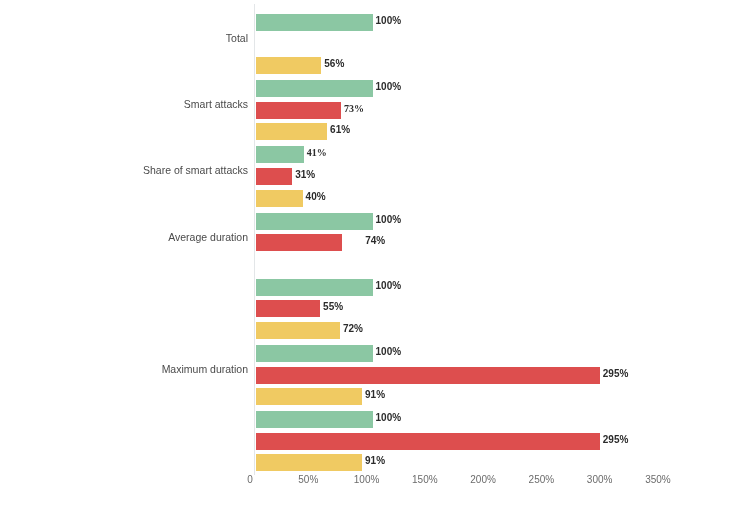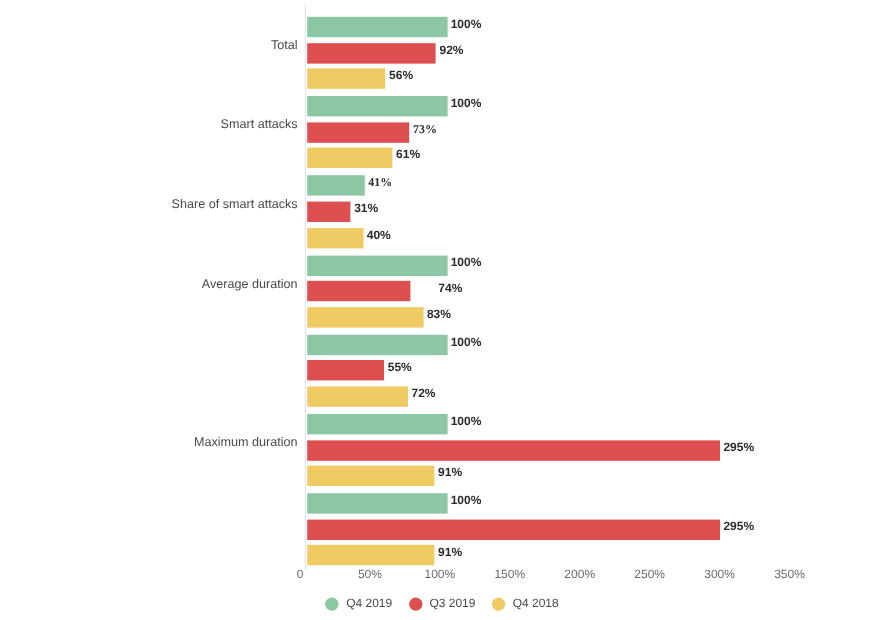--- a/index.html
+++ b/index.html
@@ -122,24 +122,20 @@
 
   <div class="plot-area">
     <div class="axis-line"></div>
     <div id="groups-container">
         <div class="group" style="top: 10px; height: 64.8px;">
           <div class="cat-label-inner">Total</div>
           <div class="bar-row" style="top: 4px; width: 116.55px;">
             <div class="bar" style="width: 116.55px; height: 17px; background: rgb(139, 199, 163);"></div>
             <div class="bar-value" style="left: 119.55px;">100%</div>
           </div>
-          <div class="bar-row" style="top: 25.6px; width: 107.226px;">
-            <div class="bar" style="width: 107.226px; height: 17px; background: rgb(221, 78, 78);"></div>
-            <div class="bar-value" style="left: 110.226px;">92%</div>
-          </div>
           <div class="bar-row" style="top: 47.2px; width: 65.268px;">
             <div class="bar" style="width: 65.268px; height: 17px; background: rgb(240, 202, 98);"></div>
             <div class="bar-value" style="left: 68.268px;">56%</div>
           </div>
         </div>
         <div class="group" style="top: 76.2px; height: 64.8px;">
           <div class="cat-label-inner">Smart attacks</div>
           <div class="bar-row" style="top: 4px; width: 116.55px;">
             <div class="bar" style="width: 116.55px; height: 17px; background: rgb(139, 199, 163);"></div>
             <div class="bar-value" style="left: 119.55px;">100%</div>
@@ -170,24 +166,20 @@
         </div>
         <div class="group" style="top: 208.6px; height: 64.8px;">
           <div class="cat-label-inner">Average duration</div>
           <div class="bar-row" style="top: 4px; width: 116.55px;">
             <div class="bar" style="width: 116.55px; height: 17px; background: rgb(139, 199, 163);"></div>
             <div class="bar-value" style="left: 119.55px;">100%</div>
           </div>
           <div class="bar-row" style="top: 25.6px; width: 86.247px;">
             <div class="bar" style="width: 86.247px; height: 17px; background: rgb(221, 78, 78);"></div>
             <div class="bar-value" style="left: 89.247px; margin-left: 20px;">74%</div>
-          </div>
-          <div class="bar-row" style="top: 47.2px; width: 96.7365px;">
-            <div class="bar" style="width: 96.7365px; height: 17px; background: rgb(240, 202, 98);"></div>
-            <div class="bar-value" style="left: 99.7365px;">83%</div>
           </div>
         </div>
         <div class="group" style="top: 274.8px; height: 64.8px;">
           <div class="bar-row" style="top: 4px; width: 116.55px;">
             <div class="bar" style="width: 116.55px; height: 17px; background: rgb(139, 199, 163);"></div>
             <div class="bar-value" style="left: 119.55px;">100%</div>
           </div>
           <div class="bar-row" style="top: 25.6px; width: 64.1025px;">
             <div class="bar" style="width: 64.1025px; height: 17px; background: rgb(221, 78, 78);"></div>
             <div class="bar-value" style="left: 67.1025px;">55%</div>
@@ -233,28 +225,14 @@
       <div class="x-tick" style="left: 250px;">0</div>
       <div class="x-tick" style="left: 308.275px;">50%</div>
       <div class="x-tick" style="left: 366.55px;">100%</div>
       <div class="x-tick" style="left: 424.825px;">150%</div>
       <div class="x-tick" style="left: 483.1px;">200%</div>
       <div class="x-tick" style="left: 541.375px;">250%</div>
       <div class="x-tick" style="left: 599.65px;">300%</div>
       <div class="x-tick" style="left: 657.925px;">350%</div>
     </div>
 
-  <div class="legend" id="legend">
-      <div class="legend-item">
-        <span class="legend-swatch" style="background: rgb(139, 199, 163);"></span>
-        <span class="legend-label">Q4 2019</span>
-      </div>
-      <div class="legend-item">
-        <span class="legend-swatch" style="background: rgb(221, 78, 78);"></span>
-        <span class="legend-label">Q3 2019</span>
-      </div>
-      <div class="legend-item">
-        <span class="legend-swatch" style="background: rgb(240, 202, 98);"></span>
-        <span class="legend-label">Q4 2018</span>
-      </div>
-    </div>
 
 </div>
 
 </body></html>

